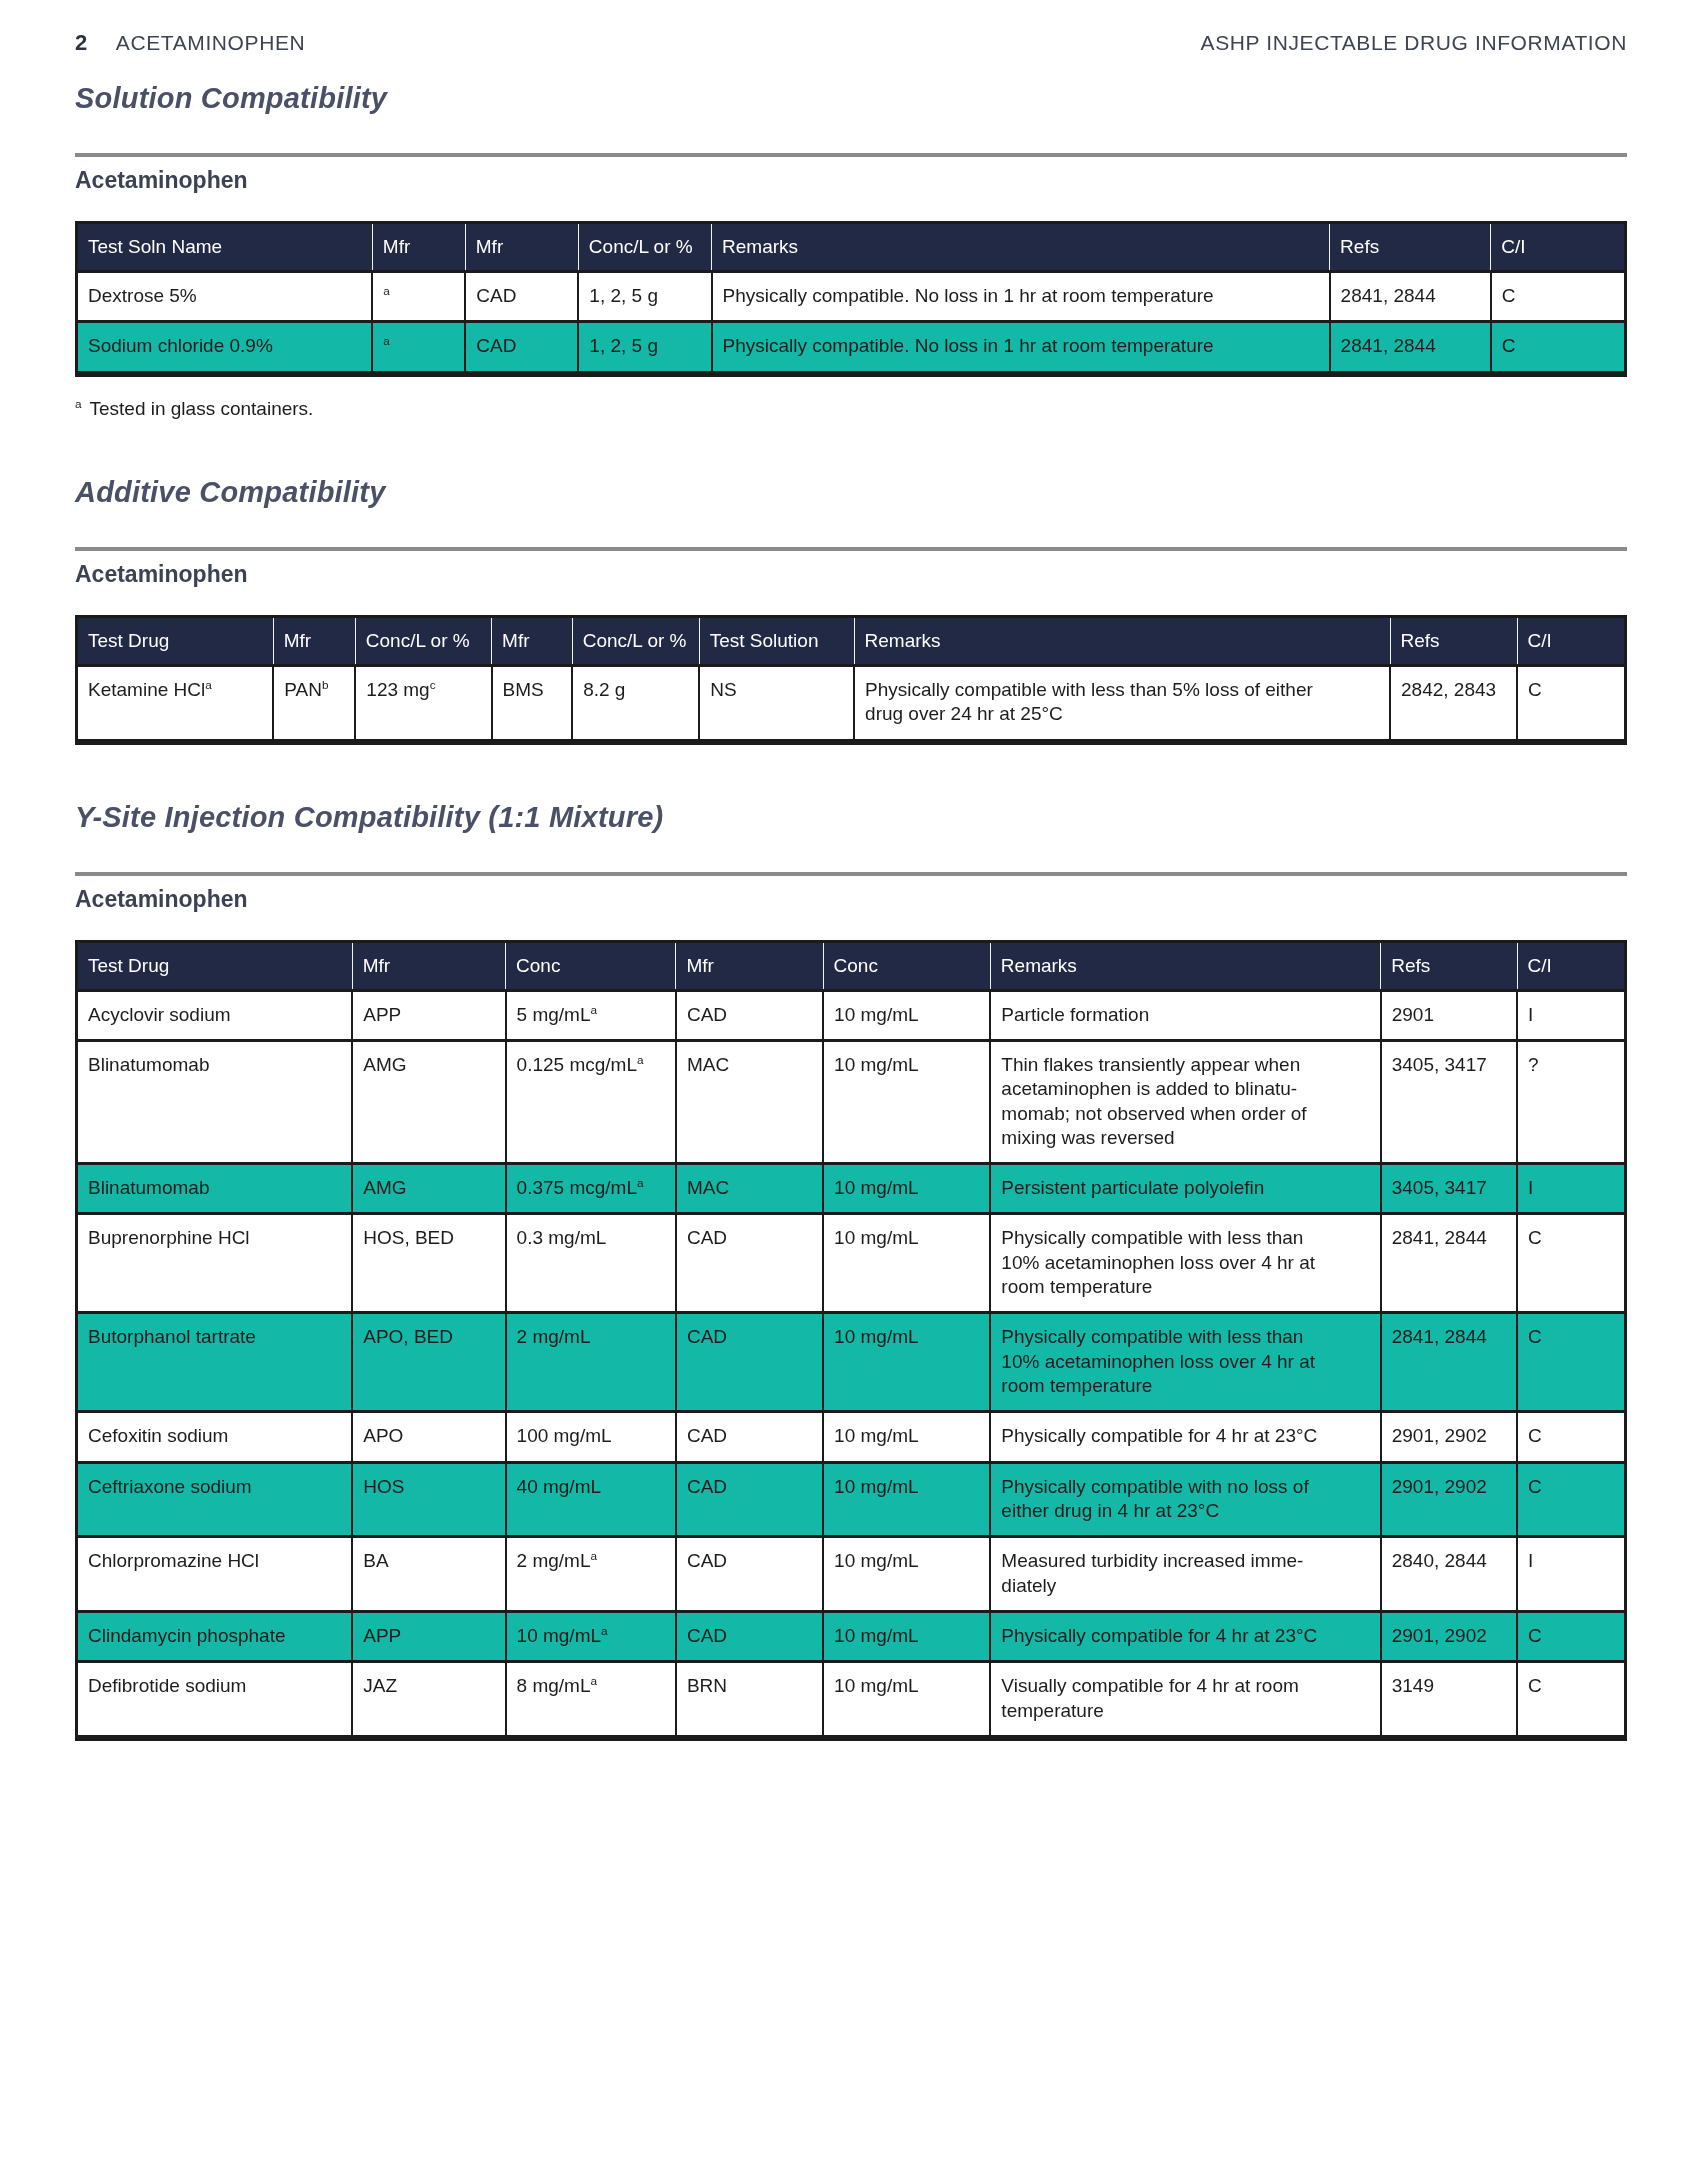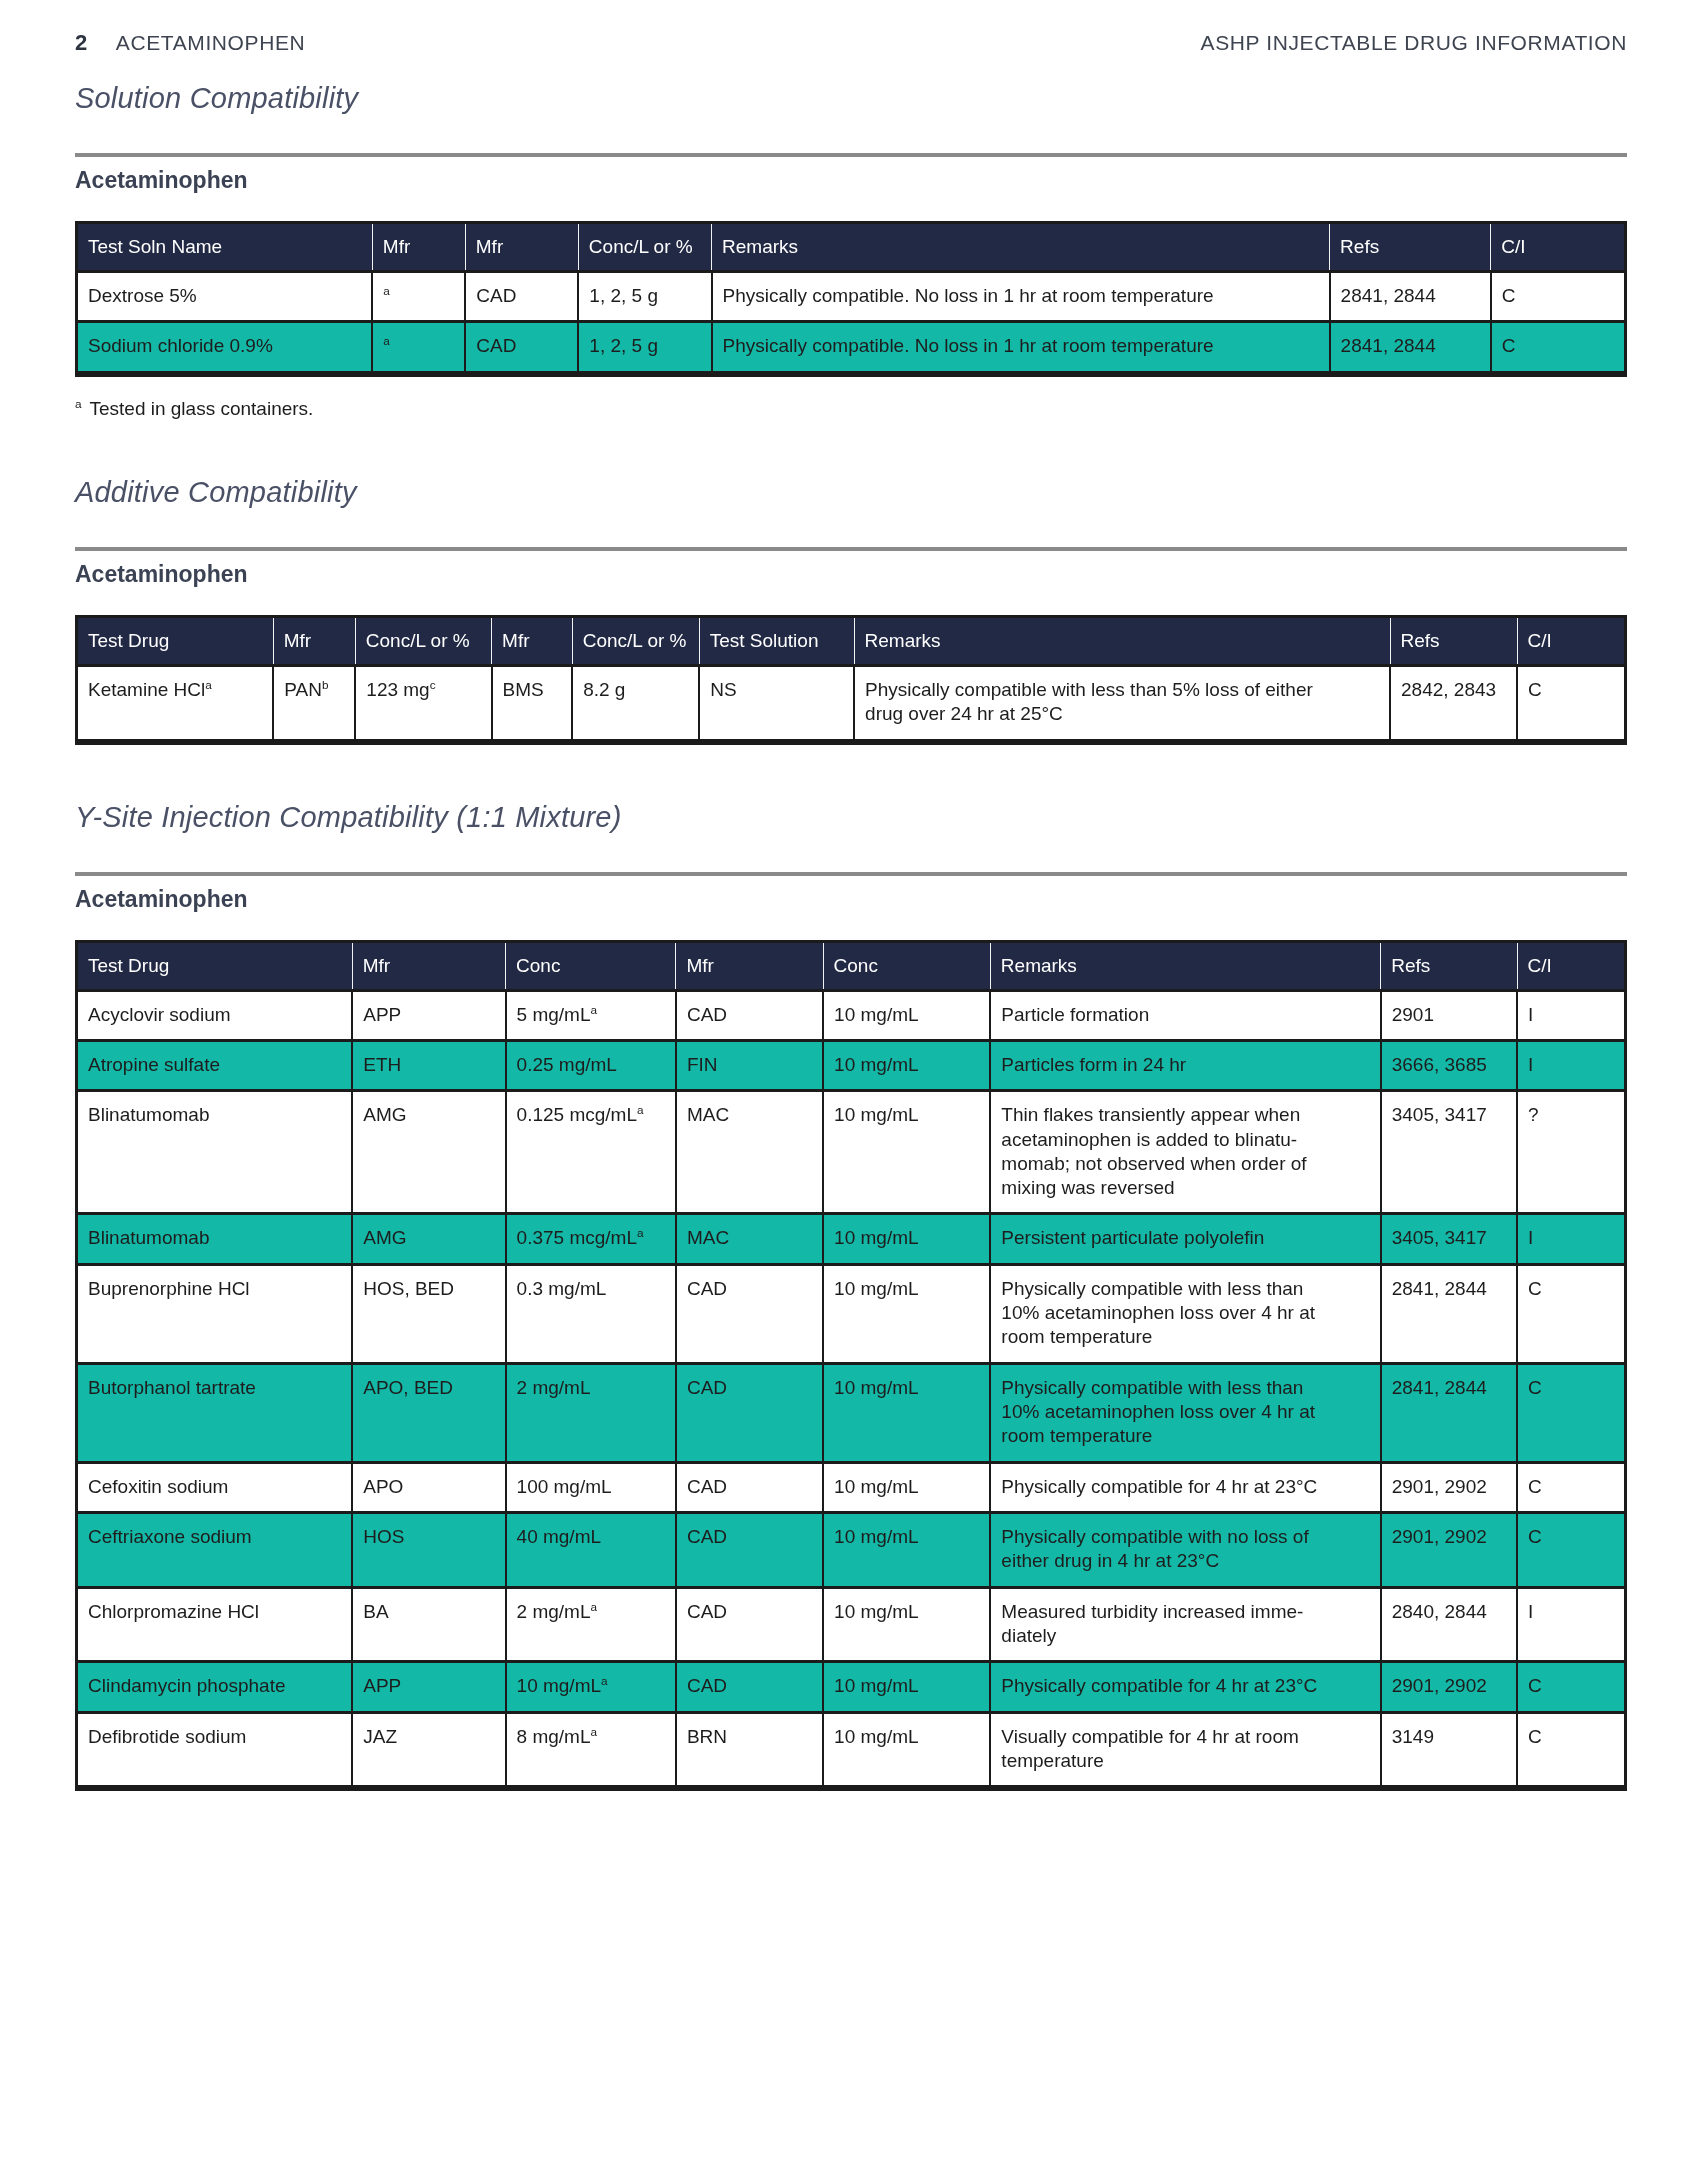--- a/index.html
+++ b/index.html
@@ -23,21 +23,21 @@
   .running-head .left { display: flex; gap: 28px; align-items: baseline; }
   .page-number { font-weight: 700; font-size: 22px; color: #2e3340; }
   .running-drug, .publication { font-weight: 500; }
   
   h1.doc-title {
     margin-top: 55px;
     font-size: 33px; font-weight: 700; color: var(--heading, #3b4254);
     letter-spacing: 0.2px;
   }
   h2.section-heading {
-    font-size: 29px; font-weight: 400; font-style: italic;
+    font-size: 29px; font-weight: 700; font-style: italic;
     color: #4a5166; letter-spacing: 0.2px;
   }
   h2.sub1 { margin-top: 26px; }
   h2.spaced { margin-top: 56px; }
   hr.rule {
     border: none; height: 4px; background: #8a8a8a;
     margin-top: 38px; margin-bottom: 10px;
   }
   h3.drug-heading {
     font-size: 23px; font-weight: 700; color: #3b4254;
@@ -221,30 +221,20 @@
             <tr>
               <td>Acyclovir sodium</td>
               <td>APP</td>
               <td>5 mg/mL<sup>a</sup></td>
               <td>CAD</td>
               <td>10 mg/mL</td>
               <td>Particle formation</td>
               <td>2901</td>
               <td>I</td>
             </tr>
-            <tr class="alt">
-              <td>Atropine sulfate</td>
-              <td>ETH</td>
-              <td>0.25 mg/mL</td>
-              <td>FIN</td>
-              <td>10 mg/mL</td>
-              <td>Particles form in 24 hr</td>
-              <td>3666, 3685</td>
-              <td>I</td>
-            </tr>
             <tr>
               <td>Blinatumomab</td>
               <td>AMG</td>
               <td>0.125 mcg/mL<sup>a</sup></td>
               <td>MAC</td>
               <td>10 mg/mL</td>
               <td>Thin flakes transiently appear when
 acetaminophen is added to blinatu-
 momab; not observed when order of
 mixing was reversed</td>

